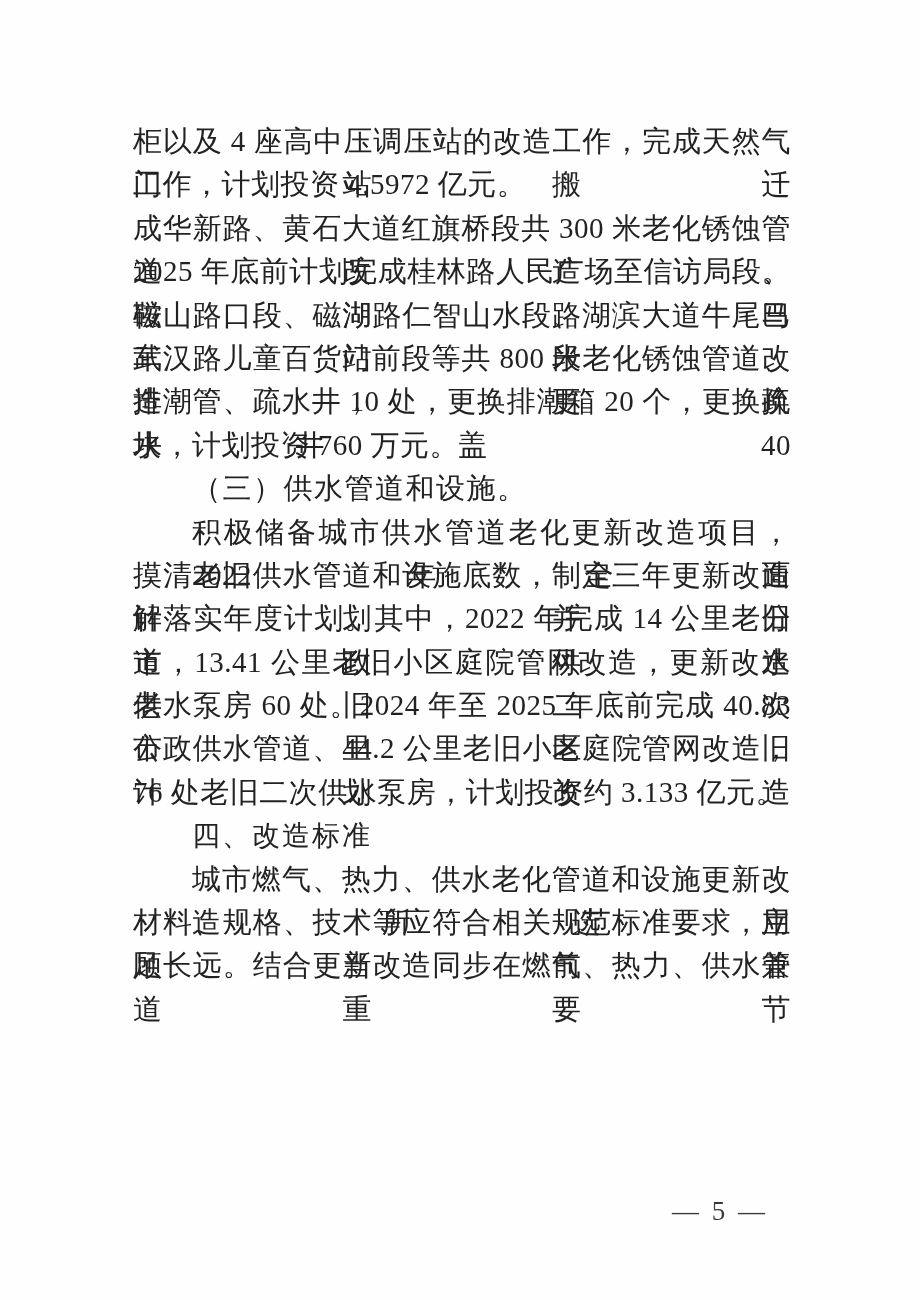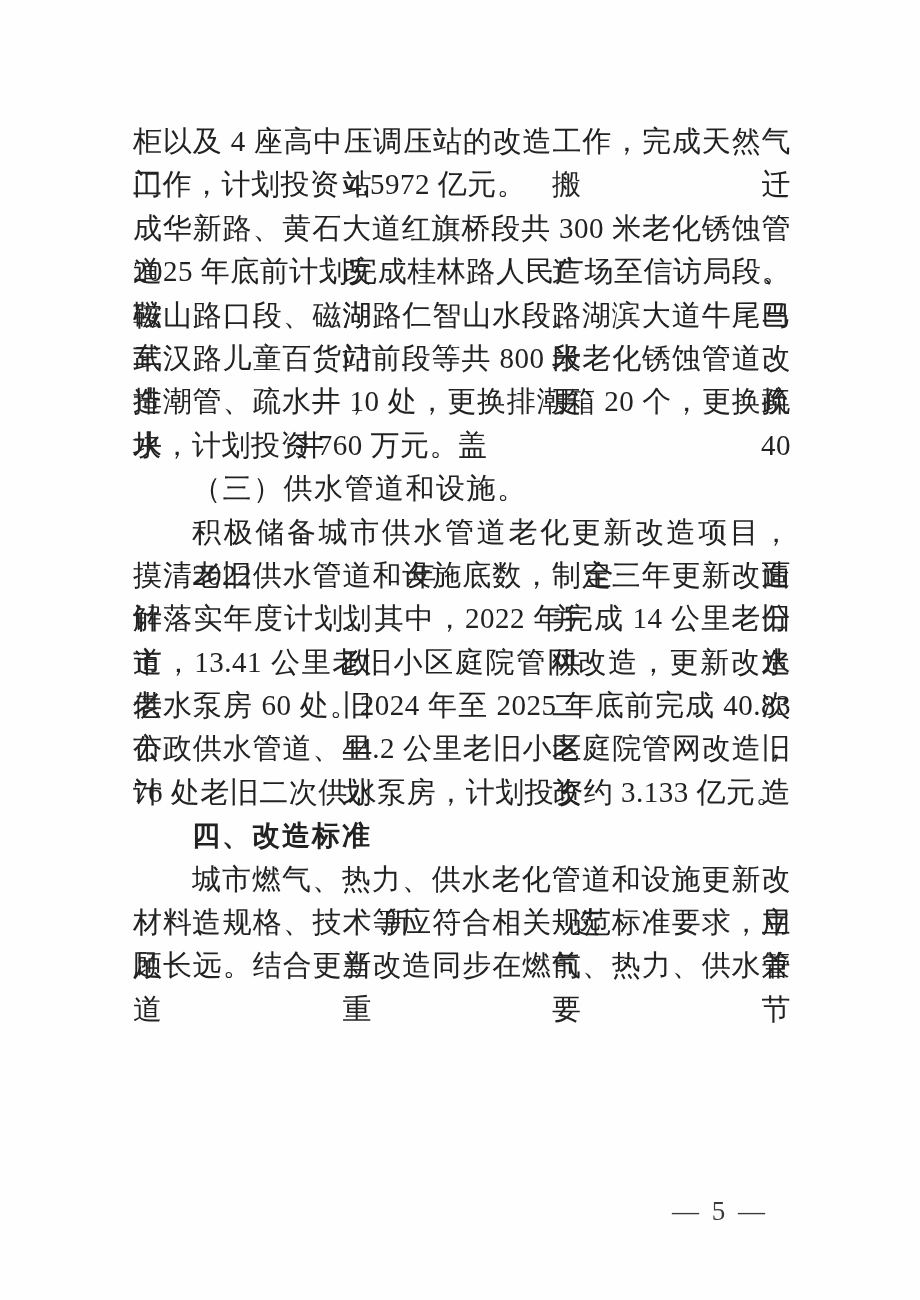--- a/index.html
+++ b/index.html
@@ -44,21 +44,21 @@
     padding-left: 59px;
   }
   
   .line.subheading {
     letter-spacing: 1.5px;
     font-weight: 500;
   }
   
   .line.heading {
     font-family: "Liberation Sans", "DejaVu Sans", sans-serif;
-    font-weight: 700;
+    font-weight: 400;
     letter-spacing: 2px;
     font-size: 28px;
   }
   .page-number {
     position: absolute;
     top: 1196px;
     right: 152px;
     font-size: 27px;
     color: #3a3a3a;
     letter-spacing: 3px;

